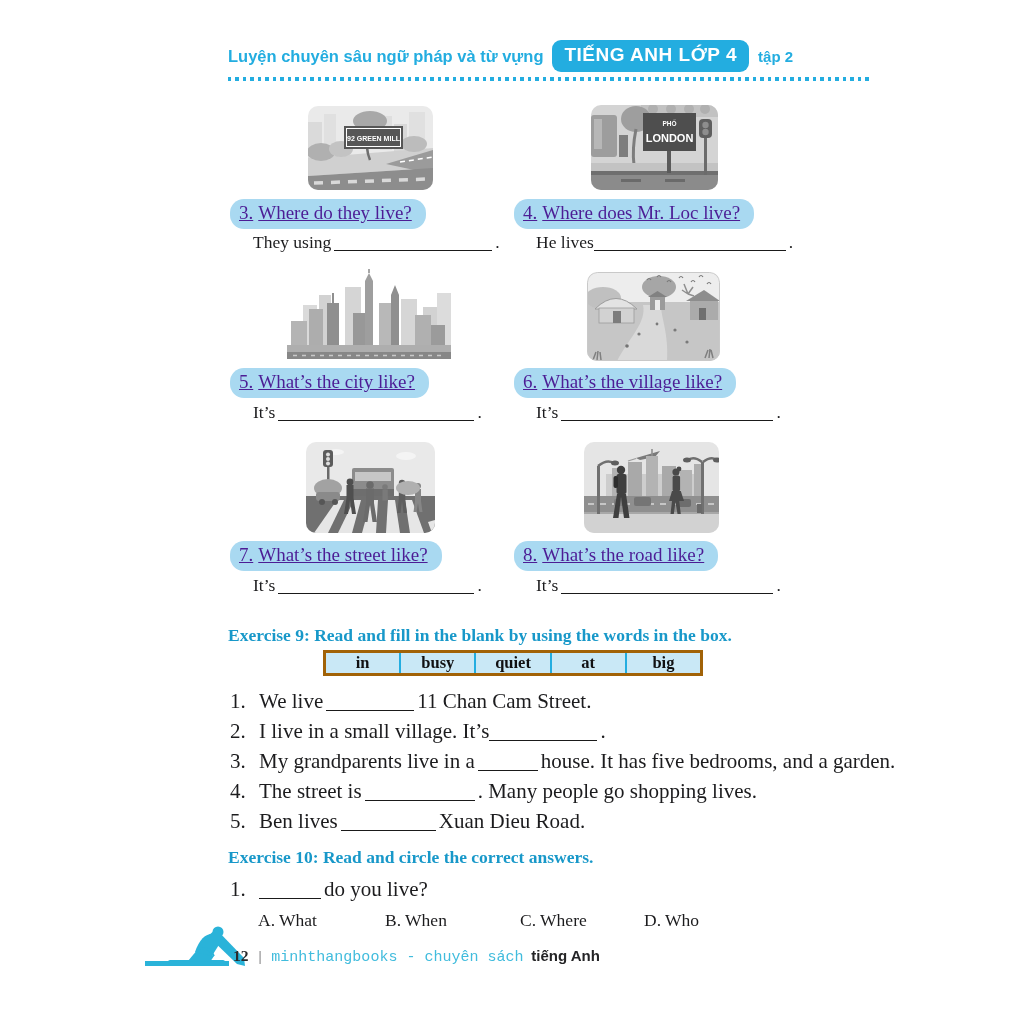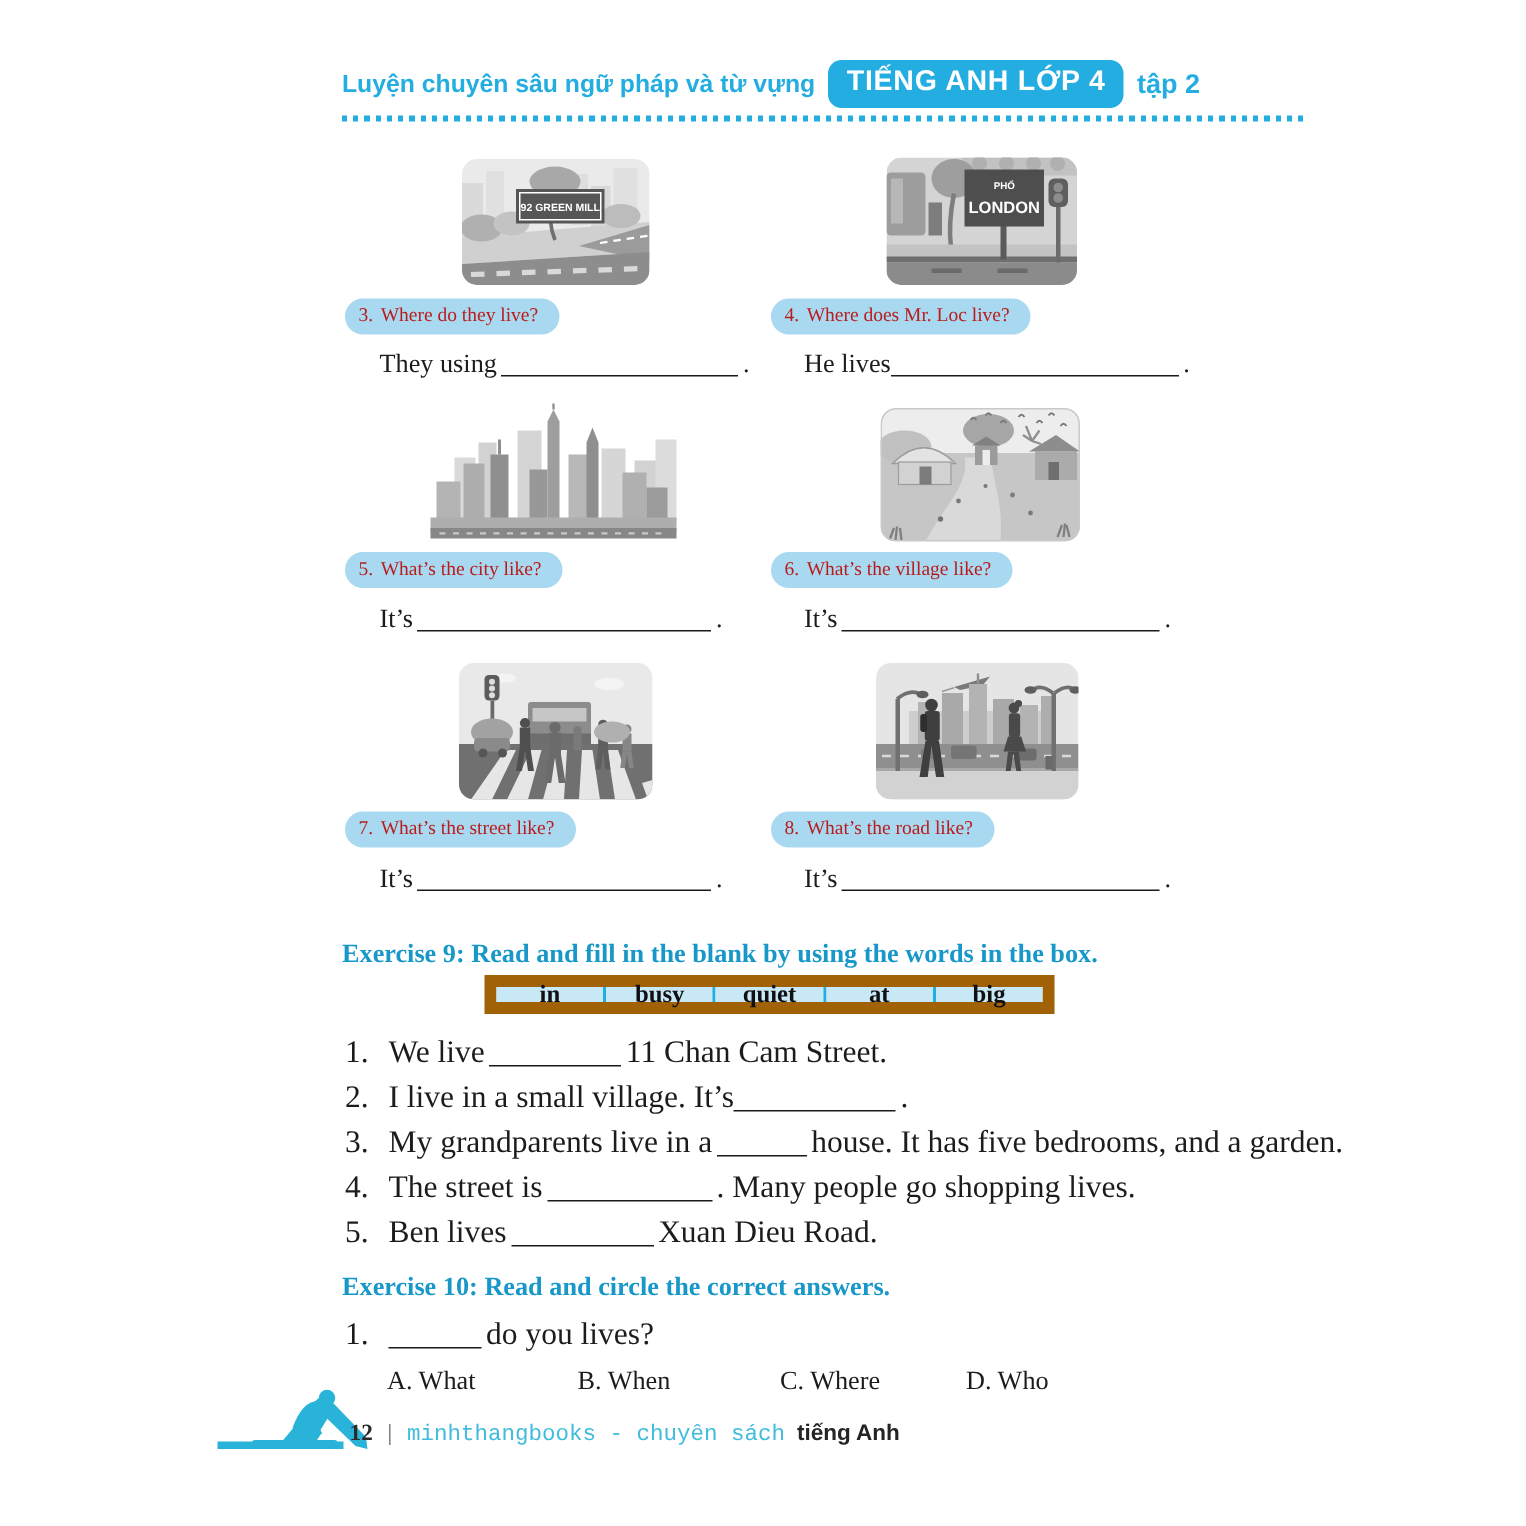--- a/index.html
+++ b/index.html
@@ -5,43 +5,43 @@
   html,body{margin:0;padding:0;background:#fff;}
   #page{position:relative;width:1017px;height:1017px;background:#ffffff;overflow:hidden;
         font-family:"Liberation Serif","DejaVu Serif",serif;color:#1c1c1e;}
 
   
   .hdr{position:absolute;left:228px;top:40px;display:flex;align-items:center;gap:9px;
        font-family:"Liberation Sans","DejaVu Sans",sans-serif;}
   .hdr-series{color:#23ade0;font-weight:bold;font-size:16.5px;}
   .hdr-badge{background:#23ade0;color:#fff;font-weight:bold;font-size:19px;
              padding:4px 12px 6px 12px;border-radius:9px;letter-spacing:.5px;}
-  .hdr-vol{color:#23ade0;font-weight:bold;font-size:18px;}
+  .hdr-vol{color:#23ade0;font-weight:bold;font-size:15px;}
   .dotline{position:absolute;left:228px;top:77px;width:642px;height:3.5px;
            background:repeating-linear-gradient(90deg,#23ade0 0 3.5px,transparent 3.5px 7.5px);}
 
   
   .illu{position:absolute;display:block;}
 
   
   .pill{position:absolute;background:#a9d9f1;border-radius:14px;padding:3px 14px 5px 9px;
-        font-size:13px;color:#b91c1c;white-space:nowrap;}
+        font-size:19px;color:#4c1d95;white-space:nowrap;text-decoration:underline;}
   .pill .q-text{margin-left:5px;}
 
   
   .ansline{position:absolute;font-size:17.5px;white-space:nowrap;}
   .blank{display:inline-block;border-bottom:1.3px solid #1a1a1a;height:14px;
          vertical-align:-3px;margin:0 3px;}
 
   
   .ex-heading{position:absolute;left:228px;font-size:17.5px;font-weight:bold;color:#1898c9;}
 
   
   .wordbox{position:absolute;left:323px;top:650px;width:380px;height:26px;display:flex;
-           border:8px solid #a16207;box-sizing:border-box;}
+           border:3px solid #a16207;box-sizing:border-box;}
   .wordbox .cell{flex:1;background:#c9e8f6;border-right:2px solid #23ade0;
                  display:flex;align-items:center;justify-content:center;
                  font-weight:bold;font-size:16.5px;color:#101012;}
   .wordbox .cell:last-child{border-right:none;}
 
   
   .item{position:absolute;left:230px;font-size:21px;white-space:nowrap;}
   .item .num{display:inline-block;width:29px;}
 
   .opt{position:absolute;font-size:17.5px;white-space:nowrap;}
@@ -353,21 +353,21 @@
   <div class="item" style="top:779px">
     <span class="num">4.</span><span>The street is</span><span class="blank" style="width:110px"></span><span>. Many people go shopping lives.</span>
   </div>
   <div class="item" style="top:809px">
     <span class="num">5.</span><span>Ben lives</span><span class="blank" style="width:95px"></span><span>Xuan Dieu Road.</span>
   </div>
 
   <div class="ex-heading" style="top:847px">Exercise 10: Read and circle the correct answers.</div>
 
   <div class="item" style="top:877px">
-    <span class="num">1.</span><span class="blank" style="width:62px;margin-left:0"></span><span>do you lives?</span>
+    <span class="num">1.</span><span class="blank" style="width:62px;margin-left:0"></span><span>do you live?</span>
   </div>
   <span class="opt" style="left:258px;top:910px">A. What</span>
   <span class="opt" style="left:385px;top:910px">B. When</span>
   <span class="opt" style="left:520px;top:910px">C. Where</span>
   <span class="opt" style="left:644px;top:910px">D. Who</span>
 
   <div class="foot-line"></div>
   <svg class="illu" style="left:168px;top:918px" width="78" height="48" viewBox="0 0 78 48">
     <g fill="#2ab3d9" stroke="#2ab3d9">
       <rect x="0" y="42" width="57" height="4.5" rx="2" stroke="none"></rect>

